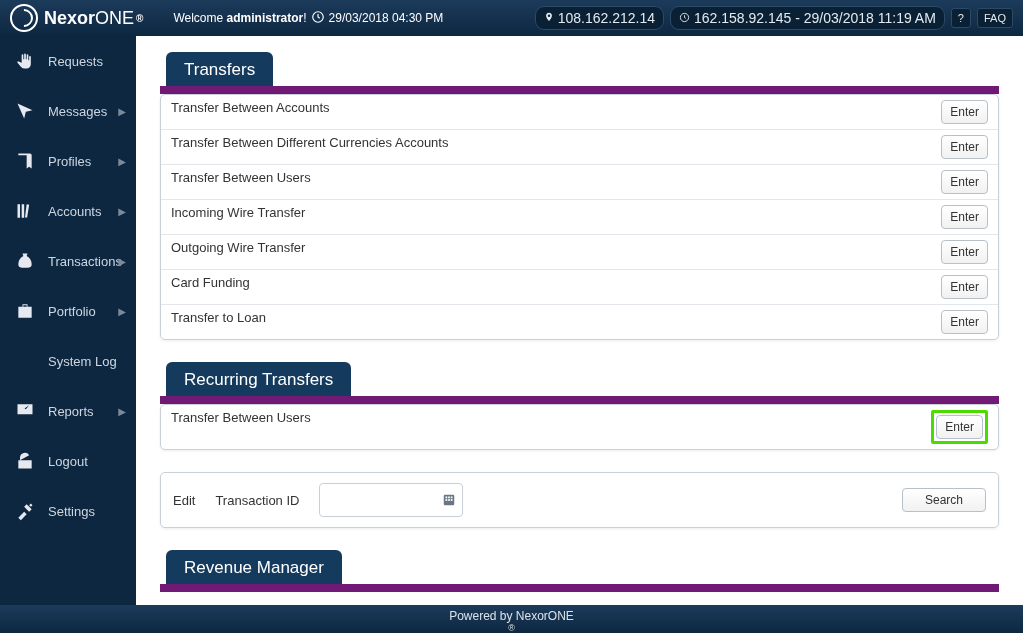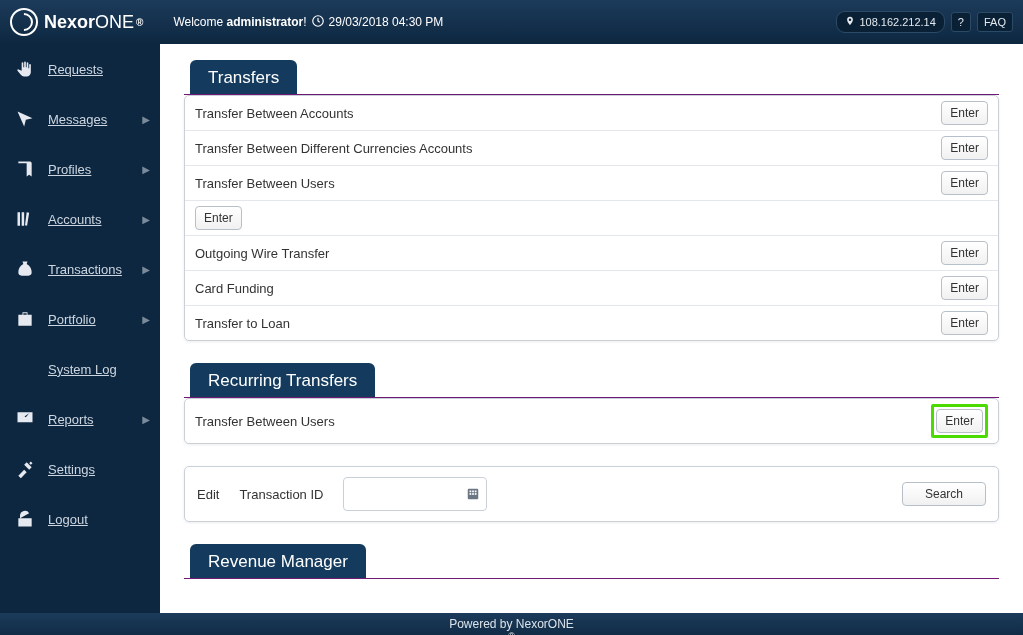--- a/index.html
+++ b/index.html
@@ -1,38 +1,38 @@
 <!DOCTYPE html>
 <html><head>
 <meta charset="utf-8">
 <style>
   html,body{margin:0;padding:0;height:100%;font-family:Arial,Helvetica,sans-serif;background:#fff;}
-  .topbar{height:44px;background:linear-gradient(to bottom,#1c3b5b 0%,#0d2740 100%);color:#fff;display:flex;align-items:center;padding:0 10px;font-size:12px;}
+  .topbar{height:36px;background:linear-gradient(to bottom,#1c3b5b 0%,#0d2740 100%);color:#fff;display:flex;align-items:center;padding:0 10px;font-size:12px;}
   .logo{display:flex;align-items:center;margin-right:30px;font-size:18px;font-weight:600;}
   .logo-swirl{width:24px;height:24px;border:2px solid #fff;border-radius:50%;margin-right:6px;position:relative;}
   .logo-swirl::after{content:"";position:absolute;width:14px;height:14px;border:2px solid #fff;border-left-color:transparent;border-bottom-color:transparent;border-radius:50%;top:3px;left:3px;transform:rotate(45deg);}
   .logo-thin{font-weight:300;}
   .logo-reg{font-size:10px;vertical-align:super;margin-left:2px;}
   .welcome{margin-right:4px;}
   .welcome b{font-weight:700;}
   .clock-icon{margin-right:4px;}
   .top-right{margin-left:auto;display:flex;align-items:center;gap:6px;}
-  .pill{background:#0a2035;border:1px solid #2b4a66;border-radius:9px;padding:3px 8px;font-size:11px;color:#e3e9ef;display:flex;align-items:center;gap:4px;}
+  .pill{background:#0a2035;border:1px solid #2b4a66;border-radius:9px;padding:3px 8px;font-size:14px;color:#e3e9ef;display:flex;align-items:center;gap:4px;}
   .btn-sm{background:#0a2035;border:1px solid #2b4a66;border-radius:3px;padding:3px 6px;font-size:11px;color:#e3e9ef;cursor:pointer;}
   .shell{display:flex;height:calc(100% - 38px - 28px);}
-  .sidebar{width:160px;background:#0d2740;color:#cdd6e0;flex-shrink:0;overflow:hidden;text-decoration:underline;}
+  .sidebar{width:136px;background:#0d2740;color:#cdd6e0;flex-shrink:0;overflow:hidden;}
   .nav-item{display:flex;align-items:center;padding:14px 14px;font-size:13px;cursor:pointer;position:relative;}
   .nav-icon{width:22px;height:22px;margin-right:12px;display:flex;align-items:center;justify-content:center;}
   .nav-icon svg{width:20px;height:20px;fill:#e6eaf0;}
   .chev{position:absolute;right:10px;font-size:10px;color:#7a8a9a;}
   .main{flex:1;background:#fff;overflow:auto;padding:16px 24px 24px 24px;}
   .panel{border:1px solid #c9d0d8;border-radius:5px;margin-bottom:22px;box-shadow:0 1px 3px rgba(0,0,0,0.08);overflow:hidden;}
   .tab{display:inline-block;background:#143b5e;color:#fff;padding:8px 18px 6px 18px;border-radius:6px 6px 0 0;font-size:17px;font-weight:500;margin-left:6px;margin-top:0;}
-  .tab-wrap{background:#fff;border-bottom:1px solid #701a75;padding-top:0;}
-  .row{display:flex;align-items:center;justify-content:space-between;padding:5px 10px;border-bottom:1px solid #e3e7eb;font-size:13px;color:#333;gap:11px;}
+  .tab-wrap{background:#fff;border-bottom:8px solid #701a75;padding-top:0;}
+  .row{display:flex;align-items:flex-start;justify-content:space-between;padding:5px 10px;border-bottom:1px solid #e3e7eb;font-size:13px;color:#333;gap:11px;}
   .row:last-child{border-bottom:none;}
   .row-label{flex:1;}
   .enter-btn{background:linear-gradient(#fff,#f1f1f1);border:1px solid #b7bfc8;border-radius:4px;padding:4px 8px;font-size:12px;color:#333;cursor:pointer;}
   .highlight-box{border:3px solid #4cdb00;padding:2px;border-radius:2px;}
   .edit-row{display:flex;align-items:center;padding:10px 12px;font-size:13px;color:#333;gap:20px;}
   .txn-input{border:1px solid #c9d0d8;border-radius:4px;padding:4px 6px;width:130px;height:24px;display:flex;align-items:center;justify-content:flex-end;}
   .txn-input .keypad{width:14px;height:14px;}
   .search-btn{margin-left:auto;background:linear-gradient(#fff,#f1f1f1);border:1px solid #b7bfc8;border-radius:4px;padding:4px 22px;font-size:12px;color:#333;cursor:pointer;}
   .footer{height:28px;background:linear-gradient(to bottom,#1c3b5b 0%,#0d2740 100%);color:#dbe3ea;font-size:12px;display:flex;align-items:center;justify-content:flex-end;padding:0 14px;flex-direction:column;}
   .footer .reg{font-size:9px;vertical-align:super;}
@@ -61,20 +61,29 @@
 
   <div class="top-right">
     <div class="pill">
       <span class="marker">
         <svg width="10" height="12" viewBox="0 0 24 24" fill="#e3e9ef">
             <path d="M12 2C8 2 5 5 5 9c0 5 7 13 7 13s7-8 7-13c0-4-3-7-7-7zm0 10a3 3 0 110-6 3 3 0 010 6z"></path>
           </svg>
       </span>
       <span>108.162.212.14</span>
     </div>
+    <div class="pill">
+      <span class="marker">
+        <svg width="11" height="11" viewBox="0 0 24 24" fill="none" stroke="#e3e9ef" stroke-width="2">
+            <circle cx="12" cy="12" r="9"></circle>
+            <path d="M12 7v5l3 2"></path>
+          </svg>
+      </span>
+      <span>162.158.92.145 - 29/03/2018 11:19 AM</span>
+    </div>
     <div class="btn-sm">?</div>
     <div class="btn-sm">FAQ</div>
   </div>
 </div>
 
 <div class="shell">
 
   <div class="sidebar">
     <div class="nav-item">
       <span class="nav-icon">
@@ -142,32 +151,32 @@
           <svg viewBox="0 0 24 24">
             <path d="M3 4h18v12H3zM12 16v4M8 20h8M7 12l3-4 3 2 4-5"></path>
           </svg>
         </span>
       <span>Reports</span>
       <span class="chev">▶</span>
     </div>
     <div class="nav-item">
       <span class="nav-icon">
           <svg viewBox="0 0 24 24">
+            <path d="M6 11V8a6 6 0 0111-3M4 11h16v10H4z"></path>
+          </svg>
+        </span>
+      <span>Logout</span>
+    </div>
+    <div class="nav-item">
+      <span class="nav-icon">
+          <svg viewBox="0 0 24 24">
             <path d="M4 20l7-7 3 3-7 7zM14 4l6 6-3 3-6-6zM19 3l2 2-2 2-2-2z"></path>
           </svg>
         </span>
       <span>Settings</span>
-    </div>
-    <div class="nav-item">
-      <span class="nav-icon">
-          <svg viewBox="0 0 24 24">
-            <path d="M6 11V8a6 6 0 0111-3M4 11h16v10H4z"></path>
-          </svg>
-        </span>
-      <span>Logout</span>
     </div>
   </div>
 
   <div class="main">
 
     <div>
       <div class="tab-wrap"><div class="tab">Transfers</div></div>
       <div class="panel">
         <div class="row">
           <span class="row-label">Transfer Between Accounts</span>
@@ -175,20 +184,21 @@
         </div>
         <div class="row">
           <span class="row-label">Transfer Between Different Currencies Accounts</span>
           <button class="enter-btn">Enter</button>
         </div>
         <div class="row">
           <span class="row-label">Transfer Between Users</span>
           <button class="enter-btn">Enter</button>
         </div>
         <div class="row">
+          <span class="row-label">Incoming Wire Transfer</span>
           <button class="enter-btn">Enter</button>
         </div>
         <div class="row">
           <span class="row-label">Outgoing Wire Transfer</span>
           <button class="enter-btn">Enter</button>
         </div>
         <div class="row">
           <span class="row-label">Card Funding</span>
           <button class="enter-btn">Enter</button>
         </div>

